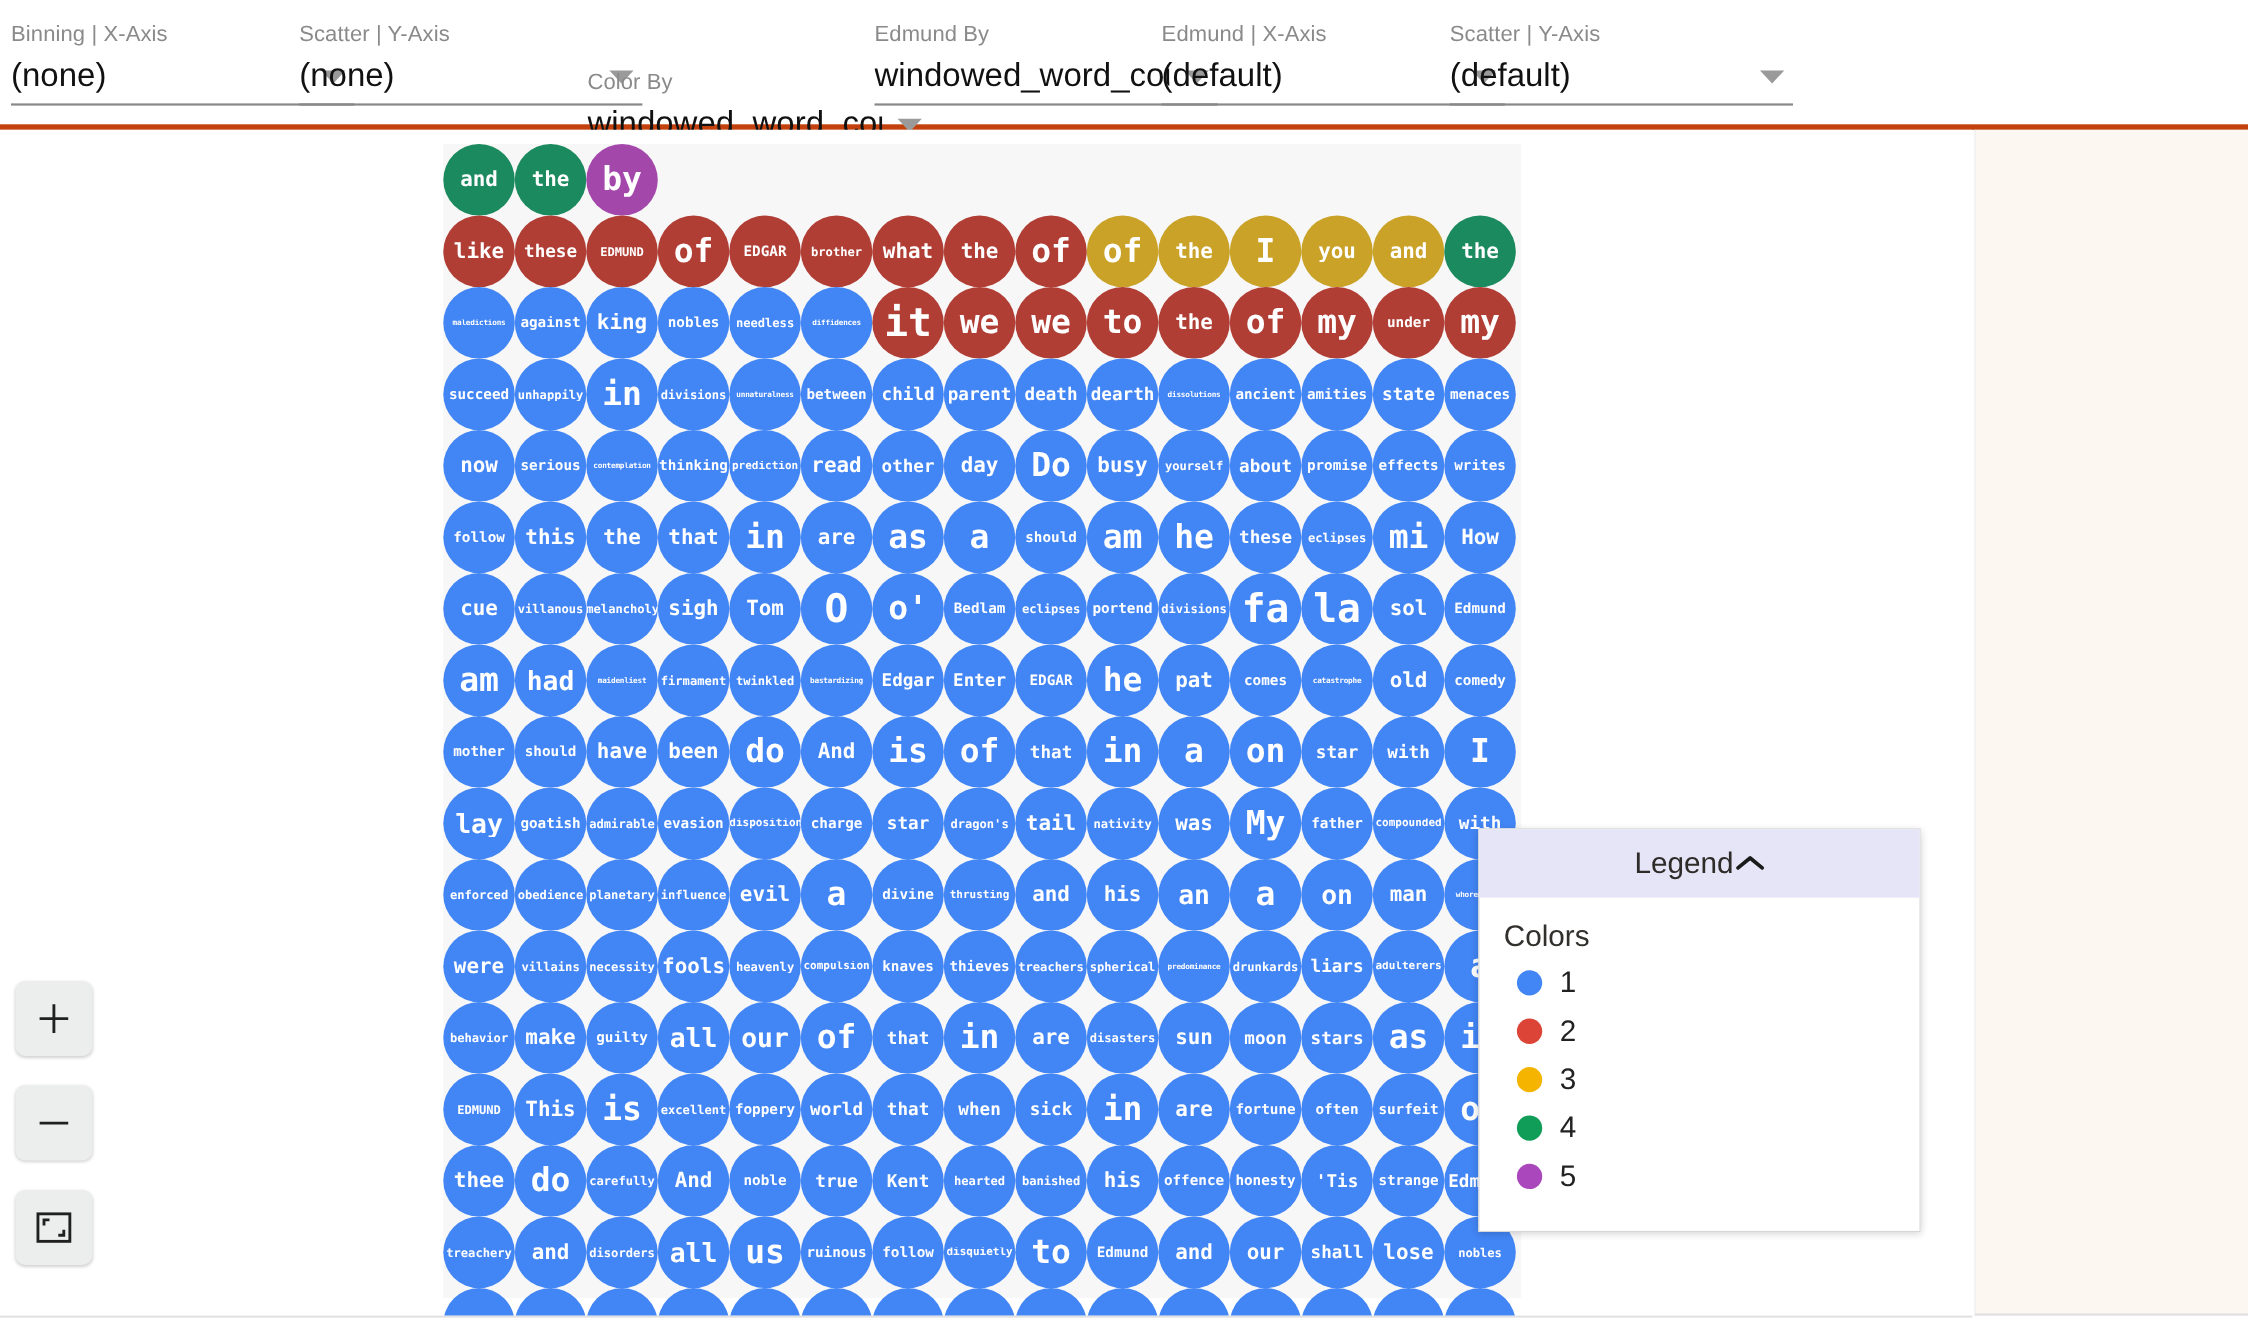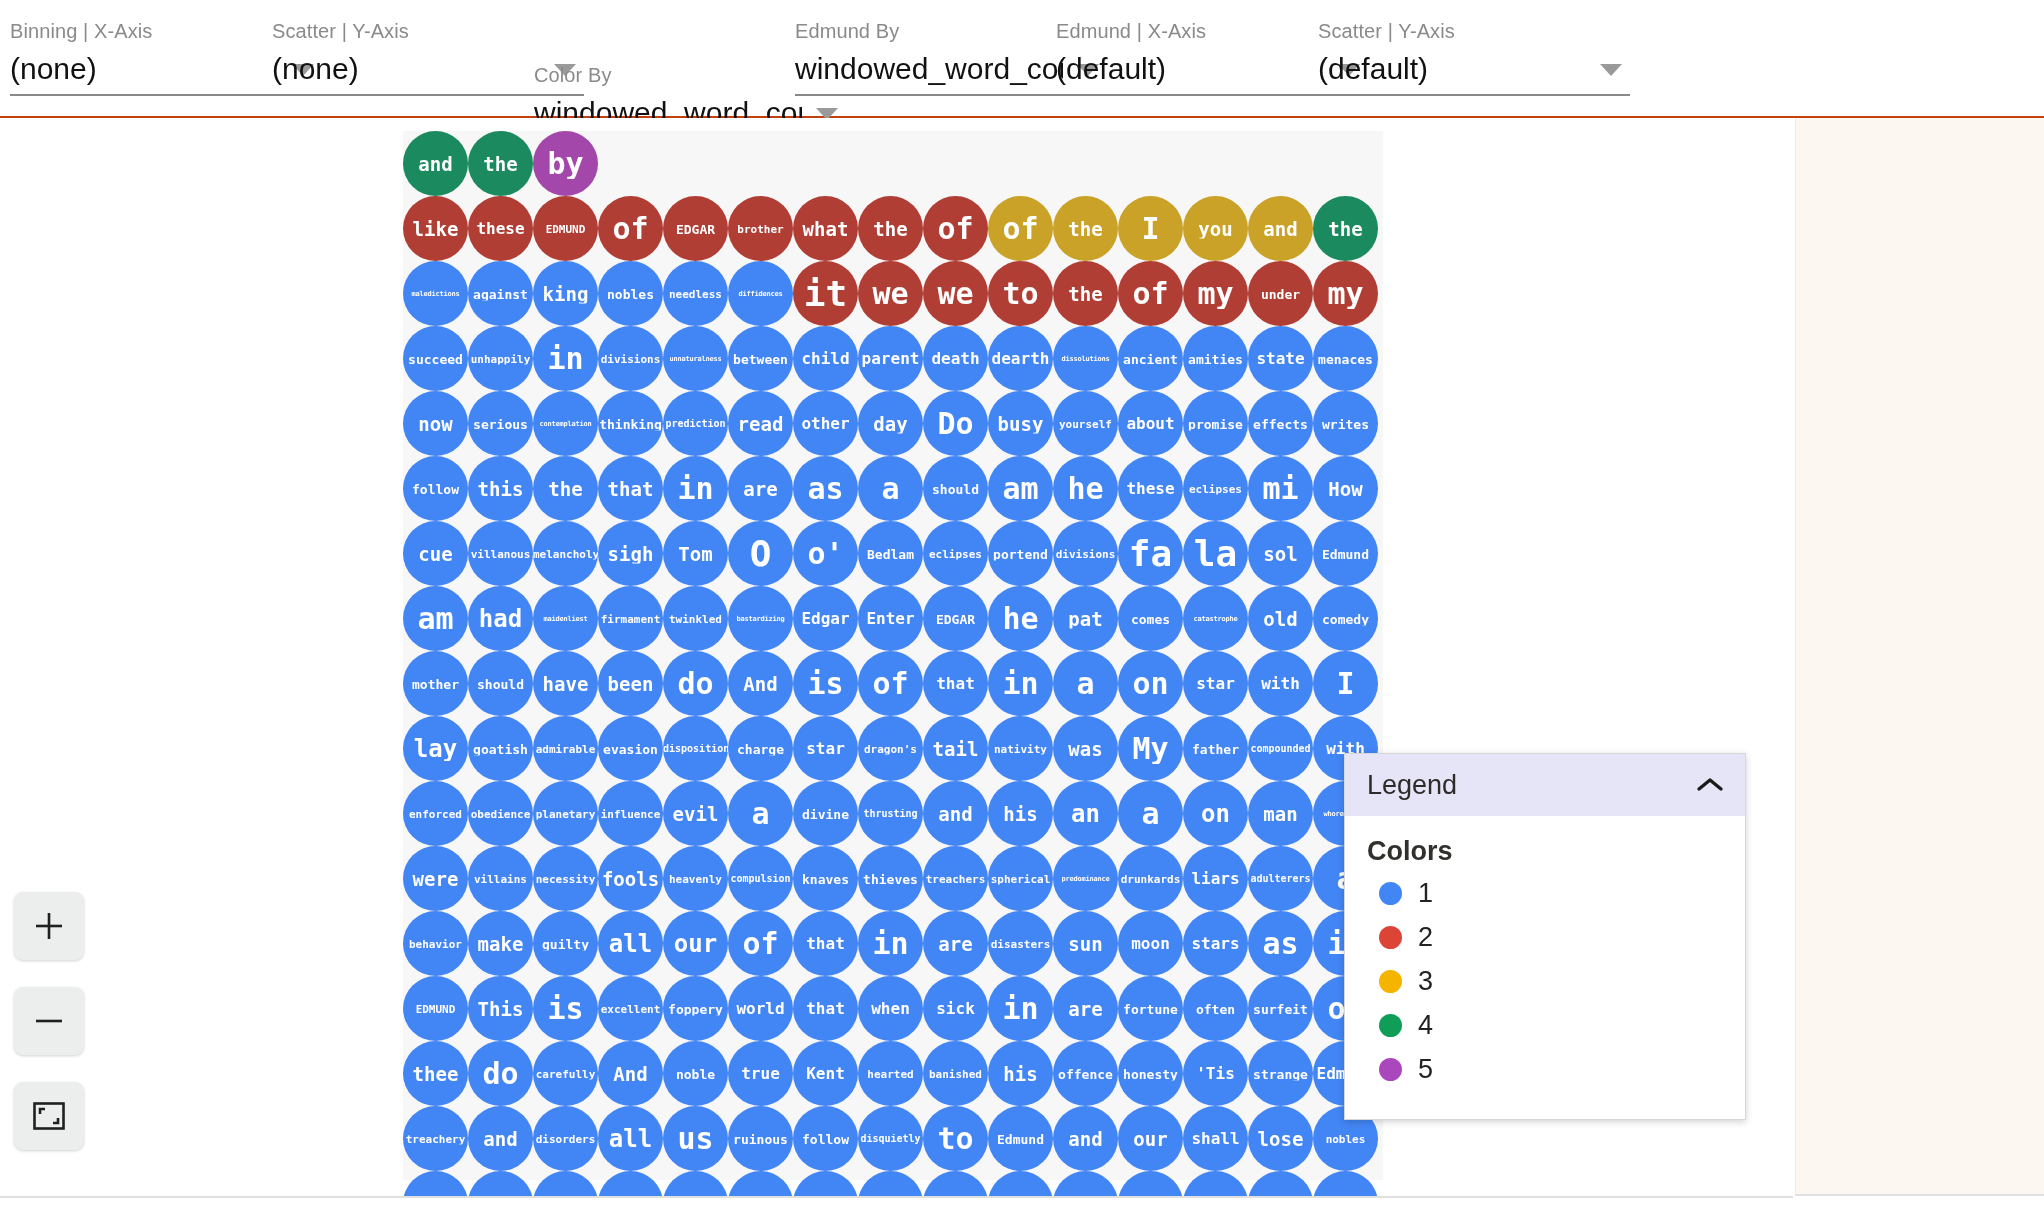--- a/index.html
+++ b/index.html
@@ -18,21 +18,21 @@
     background: #ffffff;
   }
 
   
   #toolbar {
     position: absolute;
     left: 0; top: 0;
     width: 2044px;
     height: 118px;
     background: #ffffff;
-    border-bottom: 2px solid #c2410c;
+    border-bottom: 5px solid #c2410c;
     box-sizing: border-box;
   }
   .ctrl {
     position: absolute;
     top: 18px;
     width: 312px;
   }
   .ctrl-label {
     font-size: 20px;
     color: #8a8a8a;
@@ -167,35 +167,35 @@
     background: #ffffff;
     border: 1px solid #d7d7d7;
     box-shadow: 0 2px 7px rgba(0,0,0,.18);
     z-index: 40;
   }
   #legend-header {
     height: 62px;
     background: #e5e5f7;
     display: flex;
     align-items: center;
-    justify-content: space-between;
+    justify-content: center;
     padding: 0 20px 0 22px;
     box-sizing: border-box;
     cursor: pointer;
   }
   #legend-title {
     font-size: 27px;
     color: #2e2b28;
   }
   #legend-body {
     padding: 20px 0 28px 0;
   }
   #legend-section-title {
     font-size: 27px;
-    font-weight: bold;
+    font-weight: normal;
     color: #32302d;
     padding: 0 0 4px 22px;
   }
   #legend-section-sub {
     font-size: 22px;
     color: #8e8a85;
     padding: 0 0 12px 48px;
   }
   .legend-item {
     display: flex;

